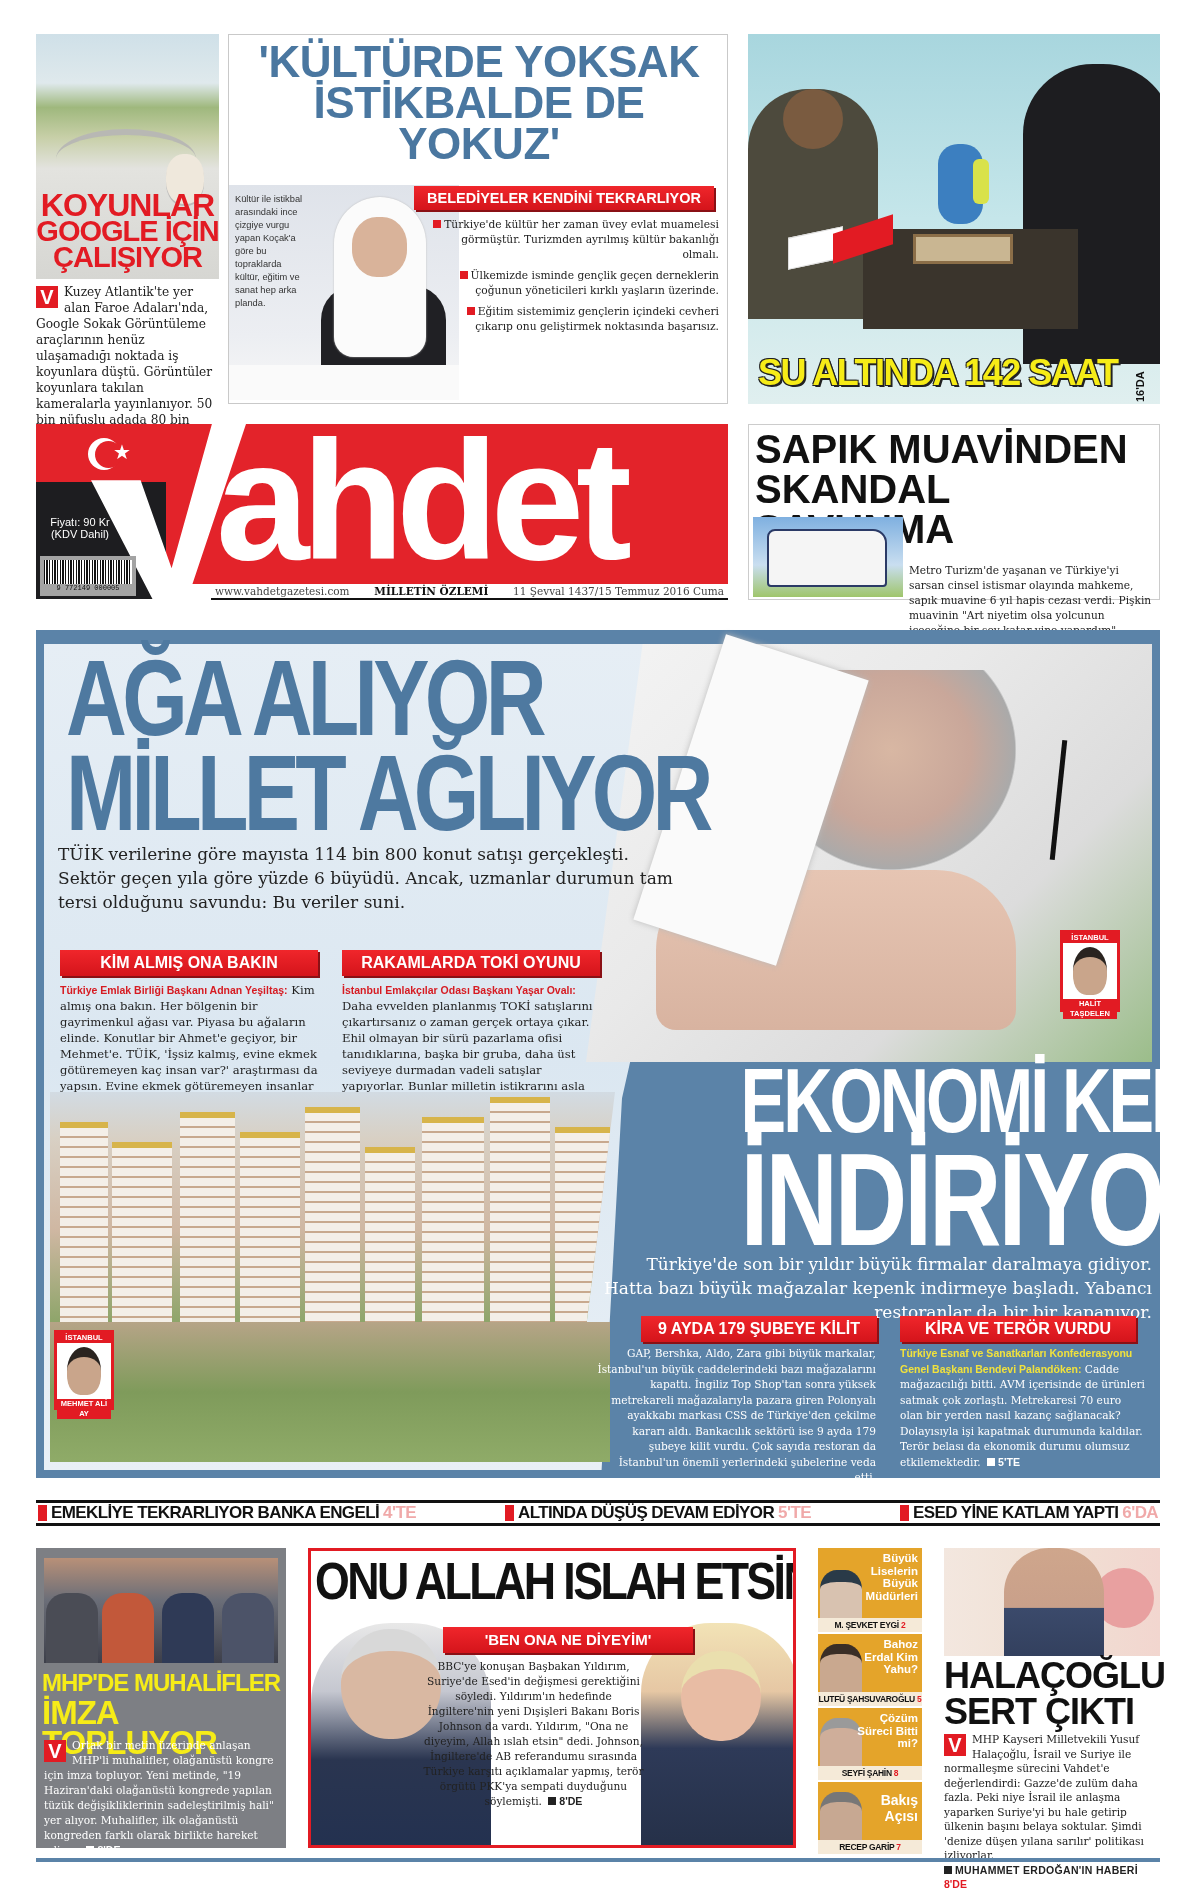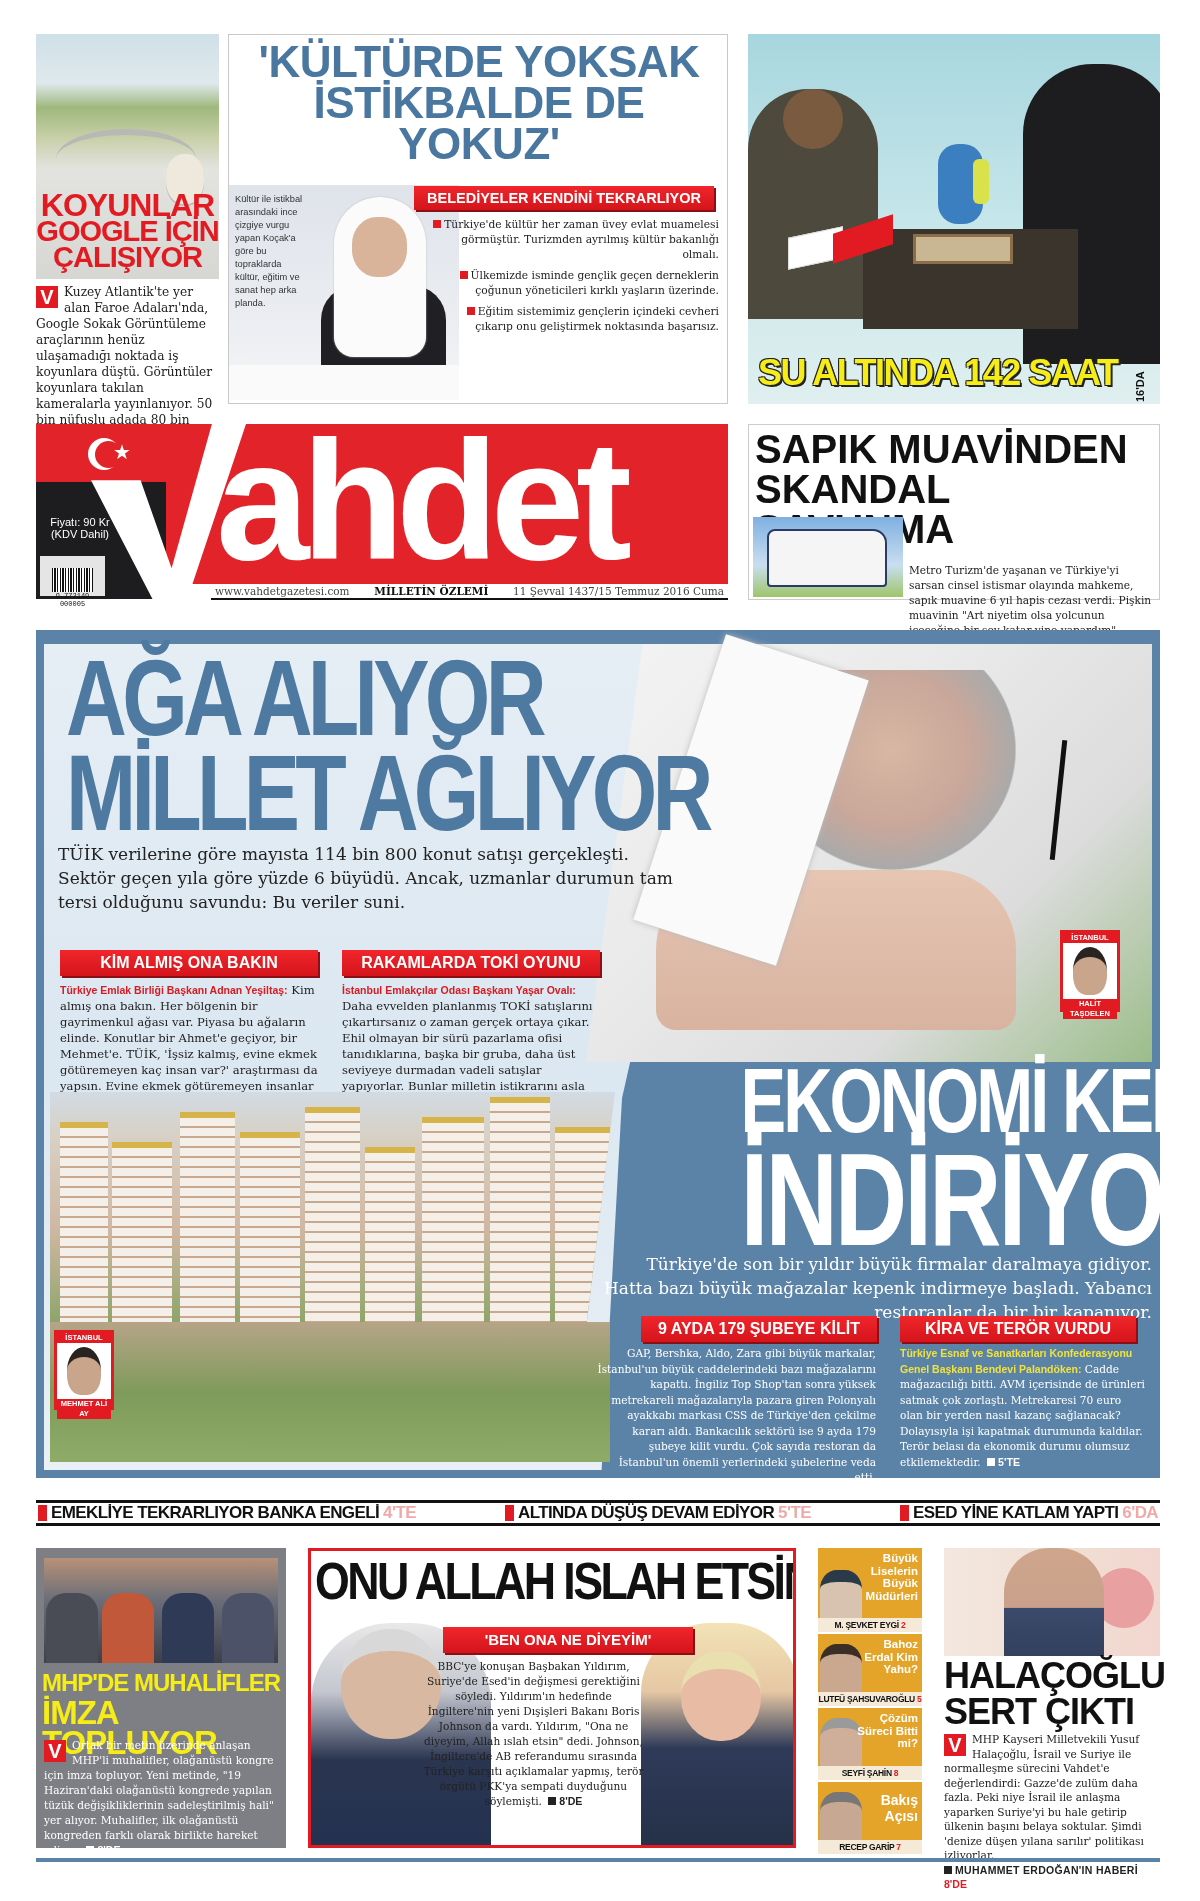--- a/index.html
+++ b/index.html
@@ -55,21 +55,21 @@
   
   #mast { left: 36px; top: 424px; width: 692px; height: 176px; }
   #mast-red { left: 0; top: 0; width: 692px; height: 160px; background: #e3232a; }
   #mast-black { left: 0; top: 58px; width: 130px; height: 117px; background: #1d1d20; }
   #mast-flag-crescent { left: 52px; top: 14px; width: 32px; height: 32px; border-radius: 50%; background: #fff; }
   #mast-flag-crescent-cut { left: 59px; top: 17px; width: 27px; height: 27px; border-radius: 50%; background: #e3232a; }
   #mast-flag-star { left: 77px; top: 16px; color: #fff; font-size: 20px; font-family: "DejaVu Sans", sans-serif; }
   #mast-v2 { left: 55px; top: 0; width: 155px; height: 176px; clip-path: polygon(0% 32%, 32% 32%, 52% 82%, 78% 0%, 100% 0%, 62% 100%, 40% 100%); background: #ffffff; }
   #mast-logo { left: 180px; top: -8px; font-family: "Liberation Sans", sans-serif; font-weight: bold; font-size: 168px; color: #fff; letter-spacing: -8px; line-height: 170px; }
   #mast-price { left: 0; top: 92px; width: 88px; text-align: center; color: #fff; font-family: "Liberation Sans", sans-serif; font-size: 11px; line-height: 12px; }
-  #mast-barcode { left: 4px; top: 132px; width: 65px; height: 40px; background: #e5e5e5; padding: 12px; }
+  #mast-barcode { left: 4px; top: 132px; width: 96px; height: 40px; background: #a3a3a3; padding: 4px; }
   #mast-barcode-lines { width: 100%; height: 24px; background: repeating-linear-gradient(90deg, #111 0 1px, #fff 1px 2px, #111 2px 4px, #fff 4px 5px, #111 5px 6px, #fff 6px 8px); }
   #mast-barcode-num { font-family: "Liberation Mono", monospace; font-size: 7px; text-align: center; color: #111; }
   #mast-strip { left: 175px; top: 160px; width: 517px; height: 16px; background: #fff; display: flex; justify-content: space-between; align-items: center; font-size: 10.5px; color: #444; padding: 0 4px; border-bottom: 2px solid #111; }
   #mast-slogan { font-weight: bold; color: #111; }
 
   
   #sapik-box { left: 748px; top: 424px; width: 412px; height: 176px; border: 1px solid #ccc; }
   #sapik-title { left: 6px; top: 4px; width: 400px; font-family: "Liberation Sans", sans-serif; font-weight: bold; font-size: 40px; line-height: 40px; color: #111; letter-spacing: 0px; }
   #sapik-photo { left: 4px; top: 92px; width: 150px; height: 80px; background: linear-gradient(180deg, #7fb0e0 0%, #c9def0 60%, #9fc56b 100%); }
   #sapik-bus { left: 14px; top: 12px; width: 120px; height: 58px; background: #f5f5f5; border-radius: 8px 14px 4px 4px; border: 2px solid #2b3a66; }

